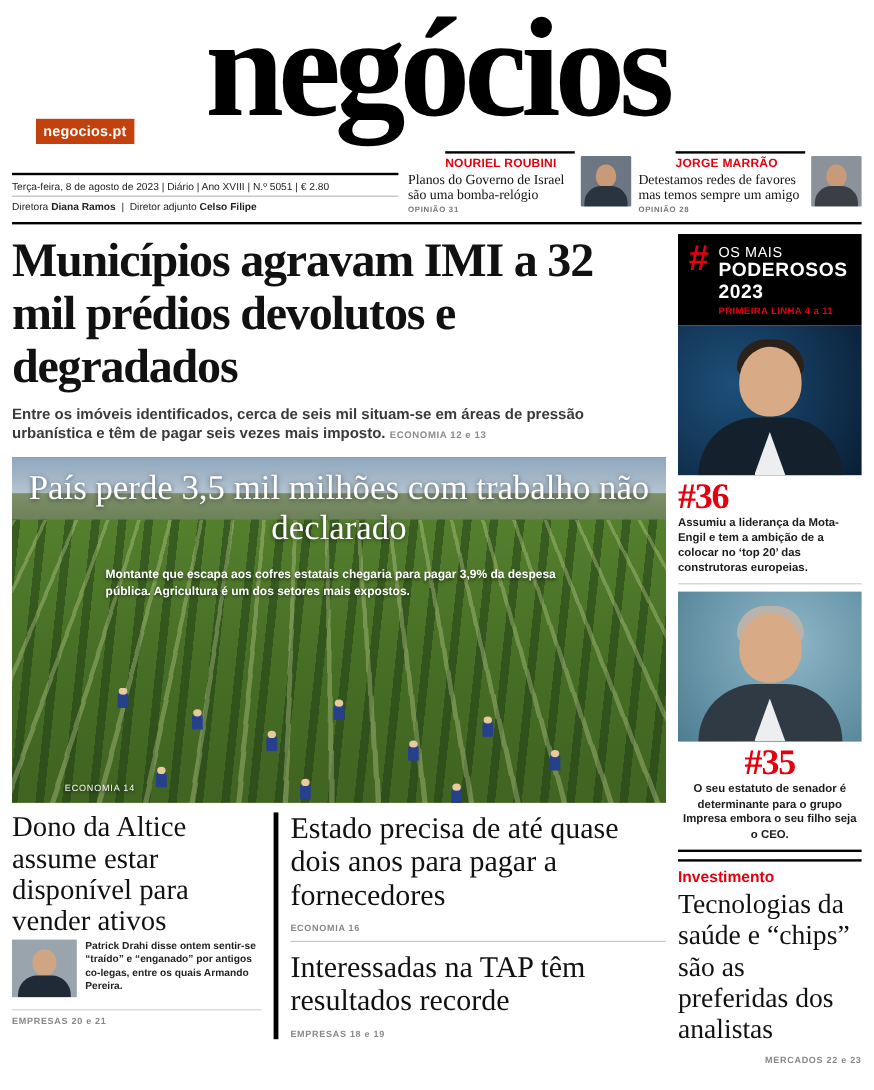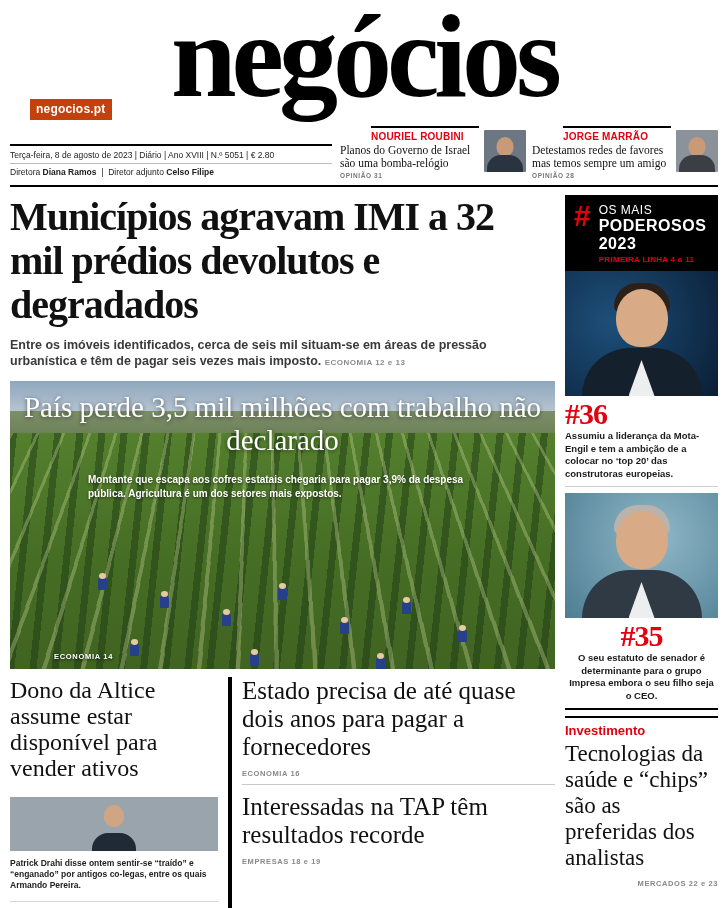--- a/index.html
+++ b/index.html
@@ -190,38 +190,38 @@
     font-size: 10px;
     font-weight: bold;
     line-height: 14px;
     text-shadow: 0 1px 3px rgba(0,0,0,.6);
   }
   .feature-sec {
     position: absolute;
     left: 8px; bottom: 8px;
     color: #fff;
     font-size: 7.5px;
-    font-weight: bold;
+    font-weight: normal;
     letter-spacing: .7px;
     text-shadow: 0 1px 3px rgba(0,0,0,.8);
     padding-left: 36px;
   }
 
   
   .bottom-row { display: flex; gap: 10px; margin-top: 8px; }
   .bl-col1 { flex: 0 0 222px; border-right: 4px solid #000000; padding-right: 10px; }
   .bl-col2 { flex: 1 1 0; }
 
   .bl-head {
     font-family: "Liberation Serif", serif;
     font-size: 24px;
     line-height: 26px;
     color: #111;
   }
-  .bl-teaser { display: flex; gap: 7px; margin-top: 16px; flex-direction: column; }
+  .bl-teaser { display: flex; gap: 7px; margin-top: 2px; }
   .bl-thumb {
     flex: 0 0 54px; height: 48px; background: #9aa4ad; position: relative; overflow: hidden;
   }
   .bl-thumb .head { position:absolute; left:50%; top:8px; width:20px; height:22px; background:#d0a583; border-radius:50% 50% 45% 45%; transform:translateX(-50%); }
   .bl-thumb .body { position:absolute; left:50%; bottom:0; width:44px; height:18px; background:#1f2a36; border-radius:16px 16px 0 0; transform:translateX(-50%); }
   .bl-teaser-text { font-size: 8.5px; line-height: 11px; font-weight: bold; color: #222; }
   .bl-sec {
     font-size: 7.5px; color: #888; font-weight: bold; letter-spacing: .6px;
     margin-top: 10px; border-top: 1px solid #d5d5d5; padding-top: 4px;
   }

